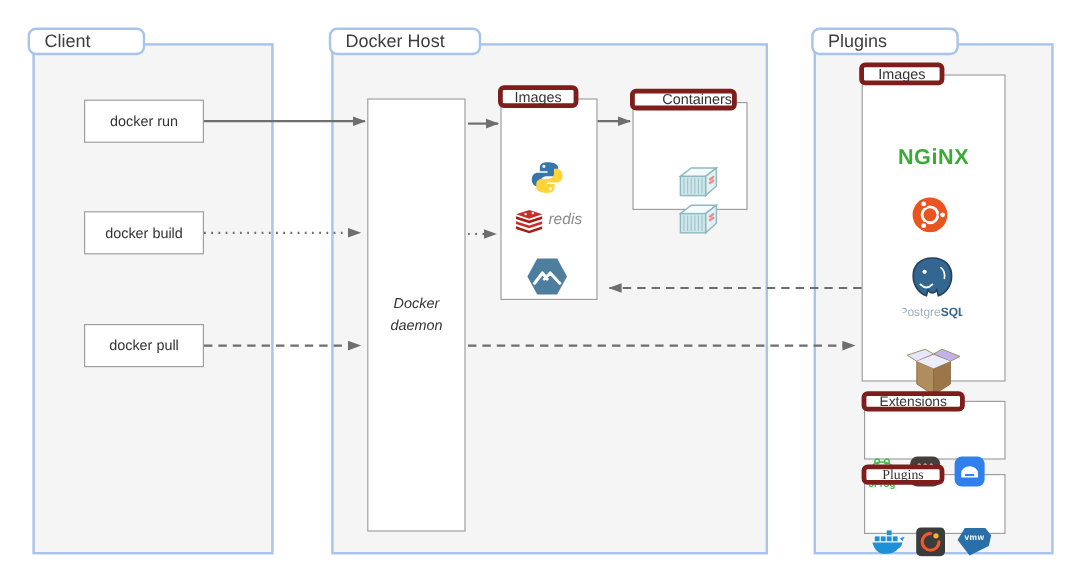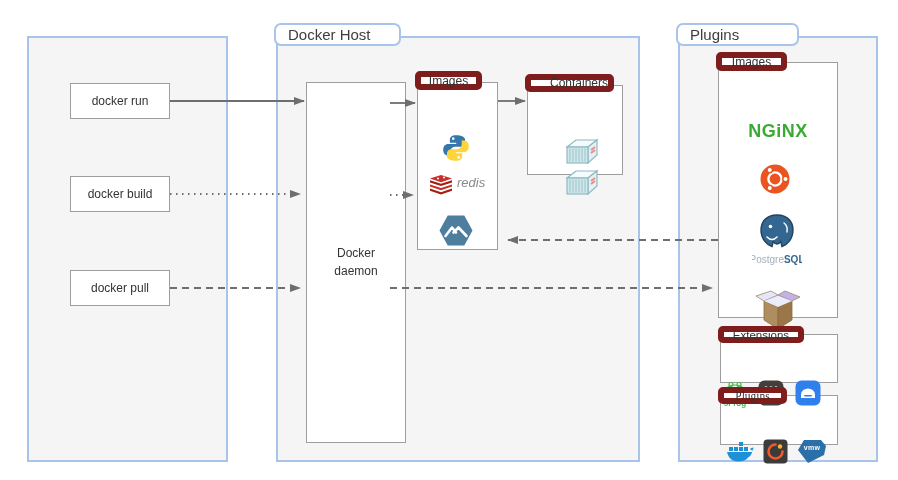--- a/index.html
+++ b/index.html
@@ -3,57 +3,60 @@
 <meta charset="utf-8">
 <style>
   html,body{margin:0;padding:0;background:#ffffff;}
   .canvas{position:relative;width:898px;height:480px;background:#ffffff;
           font-family:"Liberation Sans", sans-serif;color:#333;overflow:hidden;}
   .frame{position:absolute;background:#f5f5f5;border:2px solid #a9c4eb;box-sizing:border-box;}
   .tab{position:absolute;background:#ffffff;border:2px solid #a9c4eb;border-radius:7px;
        box-sizing:border-box;font-size:15px;color:#3d3d3d;display:flex;align-items:center;
        padding-left:12px;z-index:3;}
   .subbox{position:absolute;background:#ffffff;border:1px solid #9e9e9e;box-sizing:border-box;z-index:2;}
-  .subtab{position:absolute;background:#ffffff;border:6px solid #7f1d1d;border-radius:5px;
+  .subtab{position:absolute;background:#ffffff;border:4px solid #7f1d1d;border-radius:5px;
           box-sizing:border-box;font-size:12px;color:#333;display:flex;align-items:center;
           justify-content:center;z-index:4;}
   .btn{position:absolute;background:#ffffff;border:1px solid #9e9e9e;box-sizing:border-box;
        font-size:12px;color:#333;display:flex;align-items:center;justify-content:center;z-index:2;}
   .daemon-label{white-space:pre-line;text-align:center;font-size:12px;line-height:1.45;}
   .icon{position:absolute;display:flex;justify-content:center;z-index:3;margin-top:31px;}
   .arrowlayer{position:absolute;left:0;top:0;z-index:5;pointer-events:none;}
   .nginx-text{font-weight:bold;font-size:18px;letter-spacing:0.5px;fill:#3aaa35;}
   .pg-gray{fill:#a4b0bb;font-size:10px;}
   .pg-blue{fill:#336791;font-size:10px;font-weight:bold;}
   .jfrog-text{fill:#41bf47;font-size:8px;font-weight:bold;}
   .vmw-text{fill:#ffffff;font-size:7px;font-weight:bold;letter-spacing:0.3px;}
   .redis-text{color:#8a8a8a;font-size:13px;margin-left:5px;font-style:italic;}
 </style>
 </head>
 <body>
 
 <div class="canvas">
 
   <div class="frame" style="left:27px;top:36px;width:201px;height:426px;"></div>
+  <div class="tab" style="left:23px;top:23px;width:98px;height:23px;">
+    <span>Client</span>
+  </div>
   <div class="btn" style="left:70px;top:83px;width:100px;height:36px;">
     <span>docker run</span>
   </div>
   <div class="btn" style="left:70px;top:176px;width:100px;height:36px;">
     <span>docker build</span>
   </div>
   <div class="btn" style="left:70px;top:270px;width:100px;height:36px;">
     <span>docker pull</span>
   </div>
 
   <div class="frame" style="left:276px;top:36px;width:364px;height:426px;"></div>
   <div class="tab" style="left:274px;top:23px;width:127px;height:23px;">
     <span>Docker Host</span>
   </div>
 
-  <div class="subbox" style="left:306px;top:82px;width:100px;height:361px;display:flex;align-items:center;justify-content:center;">
+  <div class="subbox" style="left:306px;top:82px;width:82px;height:361px;display:flex;align-items:center;justify-content:center;font-style:italic;">
     <span class="daemon-label">Docker
 daemon</span>
   </div>
 
   <div class="subbox" style="left:417px;top:82px;width:81px;height:168px;"></div>
   <div class="subtab" style="left:415px;top:71px;width:67px;height:19px;">
     <span>Images</span>
   </div>
 
   <div class="icon" style="left:441px;top:102px;width:30px;height:30px;">

